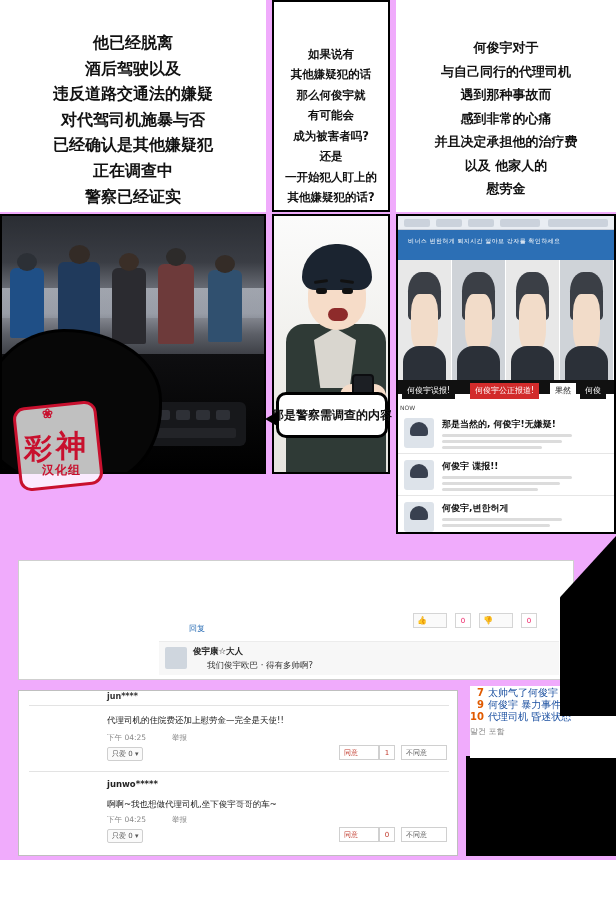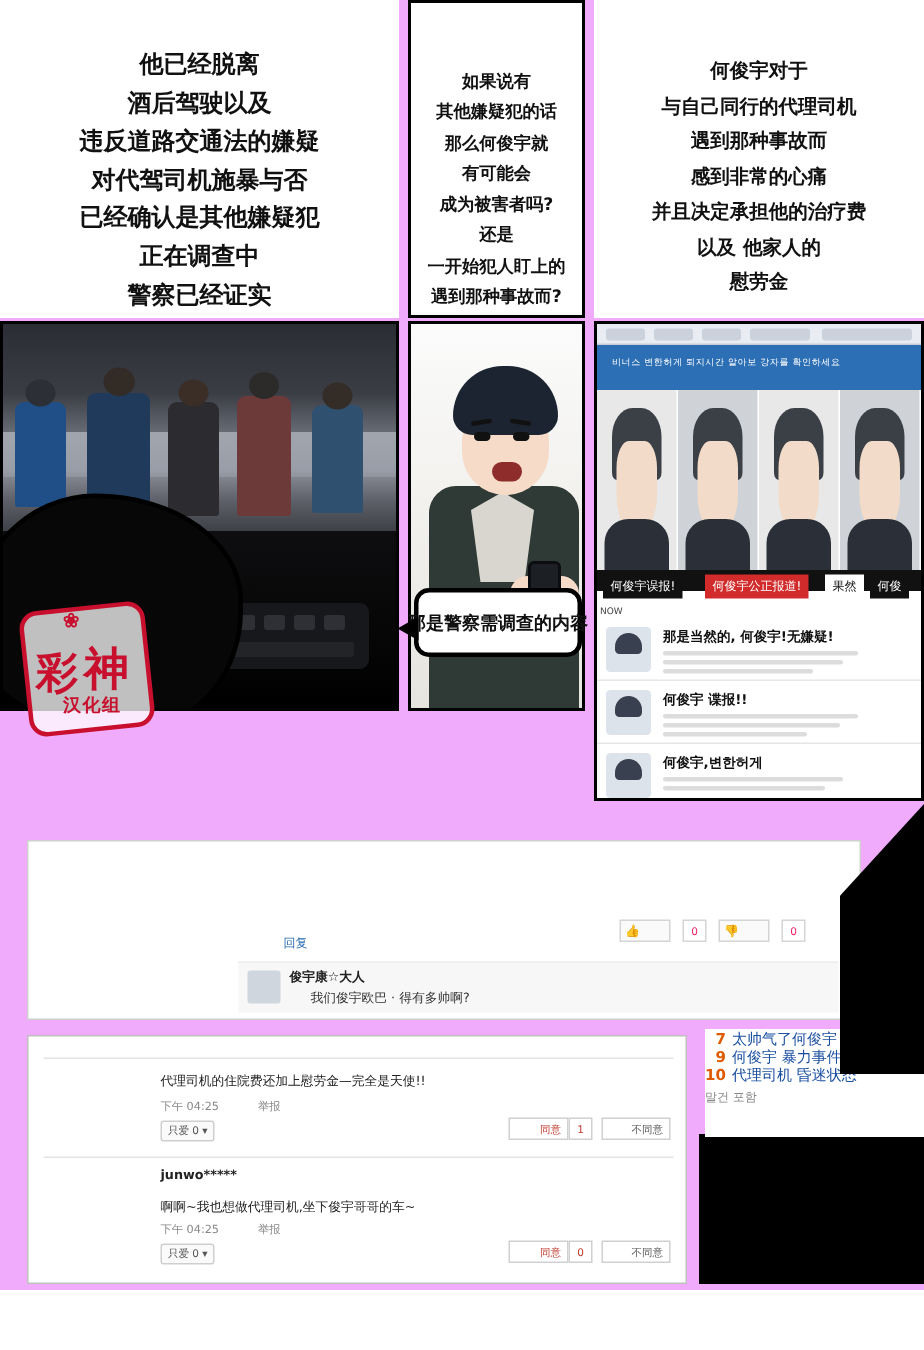--- a/index.html
+++ b/index.html
@@ -158,21 +158,21 @@
 
   
   #cm2 { position:absolute; left:18px; top:690px; width:440px; height:166px; background:#fff; border:1px solid #bfbfbf; }
   #cm2 .nm { position:absolute; font-size:8.5px; font-weight:700; color:#222; }
   #cm2 .bd { position:absolute; font-size:8.5px; color:#222; white-space:nowrap; }
   #cm2 .meta { position:absolute; font-size:7.5px; color:#888; }
   #cm2 .meta .sp { margin-left:26px; }
   #cm2 .pill { position:absolute; height:14px; border:1px solid #cfcfcf; background:#fafafa; font-size:7px; color:#555;
       display:flex; align-items:center; padding:0 4px; border-radius:2px; }
   #cm2 .btn { position:absolute; height:15px; border:1px solid #d0d0d0; background:#fff; font-size:7px; color:#c0392b;
-      display:flex; align-items:center; padding:0 4px;justify-content:flex-end; }
+      display:flex; align-items:center; padding:0 4px; }
   #cm2 .btn.g { color:#555; }
   #cm2 .cnt { position:absolute; height:15px; width:16px; border:1px solid #d0d0d0; background:#fff; font-size:7px; color:#c0392b; text-align:center; line-height:14px;}
   #cm2 .hr { position:absolute; left:10px; width:420px; height:1px; background:#e3e3e3; }
   #cm2 .topbar { position:absolute; left:0; top:0; width:100%; height:12px; background:#fff; }
   #cm2 .topnm { position:absolute; left:88px; top:1px; font-size:8px; color:#333; font-weight:700;}
 
   
   #blackBand { position:absolute; left:466px; top:756px; width:150px; height:100px; background:#000; }
   #bottomWhite { position:absolute; left:0; top:860px; width:616px; height:40px; background:#fff; }
 </style>
@@ -195,21 +195,21 @@
 
   <div class="panel" id="p2">
     <div class="textblock">
       <span>如果说有</span>
       <span>其他嫌疑犯的话</span>
       <span>那么何俊宇就</span>
       <span>有可能会</span>
       <span>成为被害者吗?</span>
       <span>还是</span>
       <span>一开始犯人盯上的</span>
-      <span>遇到那种事故而?</span>
+      <span>其他嫌疑犯的话?</span>
     </div>
   </div>
 
   <div class="panel" id="p3">
     <div class="textblock">
       <span>何俊宇对于</span>
       <span>与自己同行的代理司机</span>
       <span>遇到那种事故而</span>
       <span>感到非常的心痛</span>
       <span>并且决定承担他的治疗费</span>
@@ -359,20 +359,23 @@
     <div class="row">
       <span class="n">9</span><span>何俊宇 暴力事件 误会</span>
     </div>
     <div class="row">
       <span class="n">10</span><span>代理司机 昏迷状态</span>
     </div>
     <div class="tail">말건 포함</div>
   </div>
 
   <div id="cm2">
+    <div class="topbar">
+      <div class="topnm">jun****</div>
+    </div>
     <div class="hr" style="top:14px"></div>
 
     <div class="bd" style="left:88px; top:24px">代理司机的住院费还加上慰劳金—完全是天使!!</div>
     <div class="meta" style="left:88px; top:42px">
       <span>下午 04:25</span><span class="sp">举报</span>
     </div>
     <div class="pill" style="left:88px; top:56px">只爱 0 ▾</div>
     <div class="btn" style="left:320px; top:54px; width:40px">
         <span>同意</span>
       </div>

